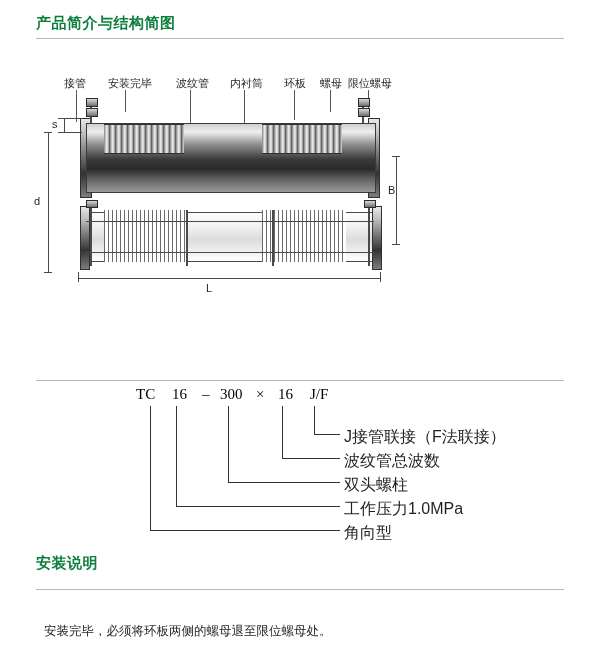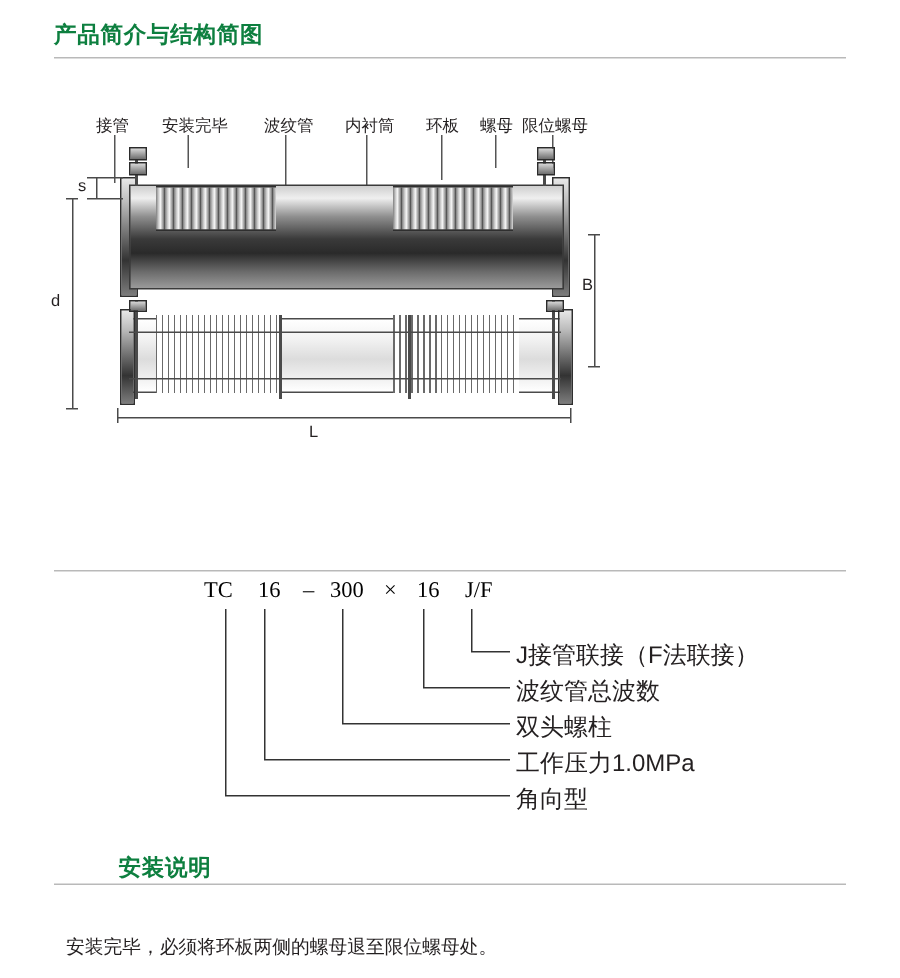--- a/index.html
+++ b/index.html
@@ -29,21 +29,21 @@
   }
   .title-underline {
     position: absolute;
     height: 1px;
     background: #b9b9b9;
   }
   #title1 { left: 36px; top: 14px; }
   #ul1 { left: 36px; top: 38px; width: 528px; }
   #title2 { left: 36px; top: 356px; }
   #ul2 { left: 36px; top: 380px; width: 528px; }
-  #title3 { left: 36px; top: 569px; margin-left: 43px; }
+  #title3 { left: 36px; top: 554px; }
   #ul3 { left: 36px; top: 589px; width: 528px; }
 
   
   .diagram {
     position: absolute;
     left: 0; top: 60px;
     width: 600px; height: 290px;
   }
   .lbl {
     position: absolute;

